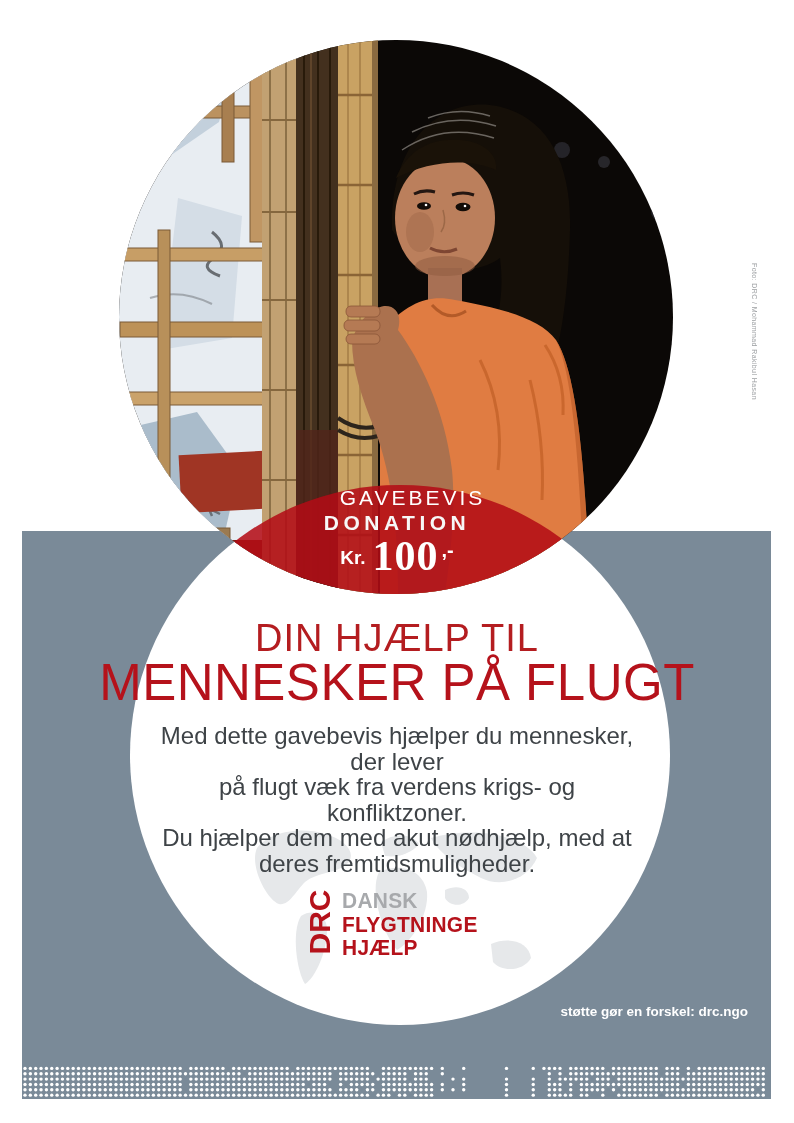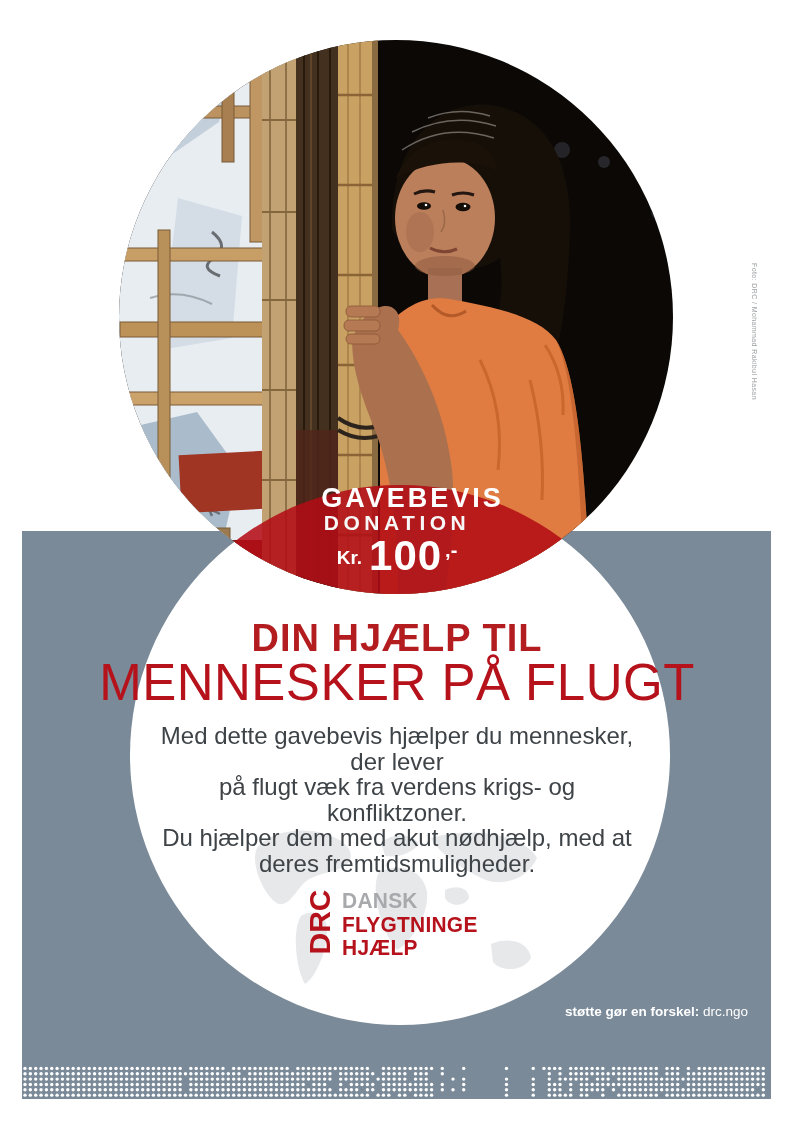--- a/index.html
+++ b/index.html
@@ -13,47 +13,47 @@
     background:var(--panel-gray,#7a8a98);z-index:1;}
   
   .white-circle{position:absolute;left:130px;top:485px;width:540px;height:540px;
     border-radius:50%;background:#fff;z-index:2;}
   
   .map-svg{position:absolute;left:238px;top:820px;z-index:3;}
   
   .photo-svg{position:absolute;left:0;top:0;z-index:5;}
   
   .badge{position:absolute;left:0;top:487px;width:794px;text-align:center;color:#fff;z-index:6;}
-  .badge-title{font-size:27px;font-weight:700;letter-spacing:3px;line-height:22px;margin-left:31px;}
+  .badge-title{font-size:21px;font-weight:400;letter-spacing:3px;line-height:22px;margin-left:31px;}
   .badge-sub{font-size:21px;font-weight:700;letter-spacing:4.5px;line-height:23px;margin-top:2px;color:#f7f7f7;}
   .badge-price{margin-top:0;line-height:44px;white-space:nowrap;}
   .badge-kr{font-size:19px;font-weight:800;position:relative;top:-6px;margin-right:7px;}
-  .badge-amount{font-size:42px;font-weight:800;letter-spacing:1px;}
+  .badge-amount{font-size:42px;font-weight:800;letter-spacing:1px;font-family:Liberation Serif, serif;}
   .badge-suffix{font-size:20px;font-weight:800;position:relative;top:-13px;margin-left:3px;}
   
   .headline{position:absolute;left:0;top:616px;width:794px;text-align:center;z-index:4;}
-  .headline-1{font-size:38px;font-weight:700;letter-spacing:1px;line-height:44px;color:var(--headline-red,#b41d20);}
+  .headline-1{font-size:38px;font-weight:400;letter-spacing:1px;line-height:44px;color:var(--headline-red,#b41d20);}
   .headline-2{font-size:51px;font-weight:400;letter-spacing:.5px;line-height:46px;color:var(--brand-red,#b5121b);}
   
   .copy{position:absolute;left:157px;top:723px;width:480px;text-align:center;z-index:4;
     font-size:24px;line-height:25.5px;color:var(--body-text,#3e4347);}
   
   .logo{position:absolute;left:303px;top:884px;width:220px;height:80px;z-index:4;}
   .logo-abbr-box{position:absolute;left:-22px;top:21px;width:78px;height:34px;}
   .logo-abbr{display:block;width:78px;height:34px;line-height:34px;text-align:center;
     font-size:30px;font-weight:900;color:var(--brand-red,#b5121b);
     transform:rotate(-90deg);transform-origin:center;letter-spacing:0;}
   .logo-words{position:absolute;left:39px;top:5px;font-size:22px;font-weight:700;
     line-height:23.5px;letter-spacing:.3px;transform:scaleX(.95);transform-origin:left top;white-space:nowrap;}
   .logo-w1{color:var(--logo-gray,#a7a9ac);}
   .logo-w2,.logo-w3{color:var(--brand-red,#b5121b);}
   
   .footer{position:absolute;right:46px;top:1002px;text-align:right;color:#fff;
     font-size:13.5px;line-height:20px;font-weight:600;z-index:4;}
-  .footer .link{font-weight:400;}
+  .footer .link{font-weight:700;}
   
   .dots{position:absolute;left:22px;top:1065px;z-index:4;}
   
   .credit{position:absolute;left:751px;top:263px;height:160px;writing-mode:vertical-rl;
     font-size:7px;letter-spacing:.4px;color:#9da0a3;z-index:4;white-space:nowrap;}
 </style>
 </head>
 <body>
 
 <div class="page" style="--brand-red: #b5121b; --headline-red: #b41d20; --badge-red: #c10d18; --panel-gray: #7a8a98; --logo-gray: #a7a9ac; --body-text: #3e4347;">

